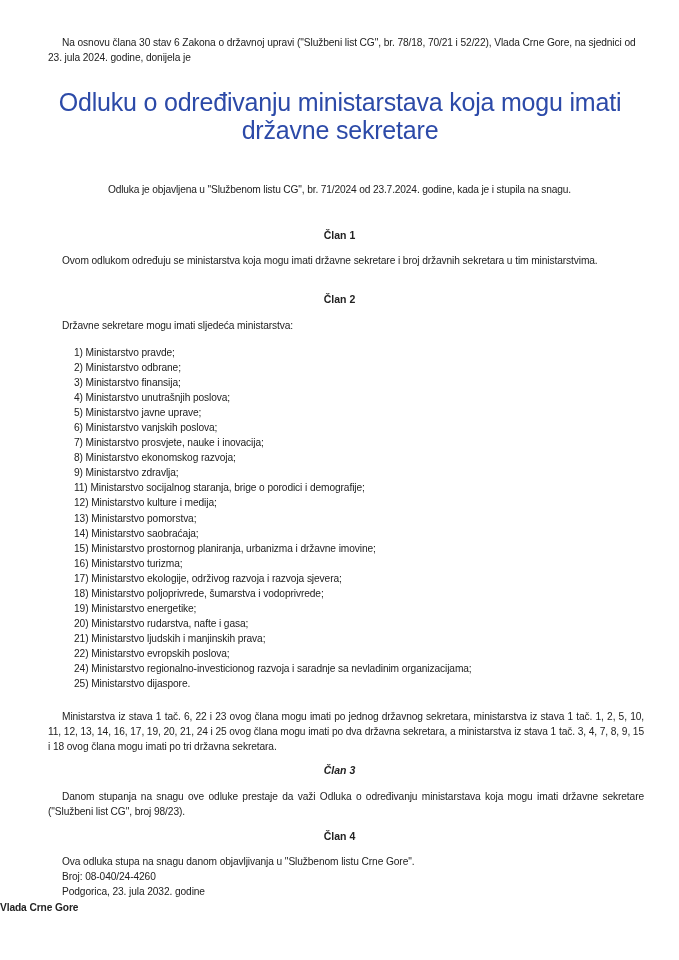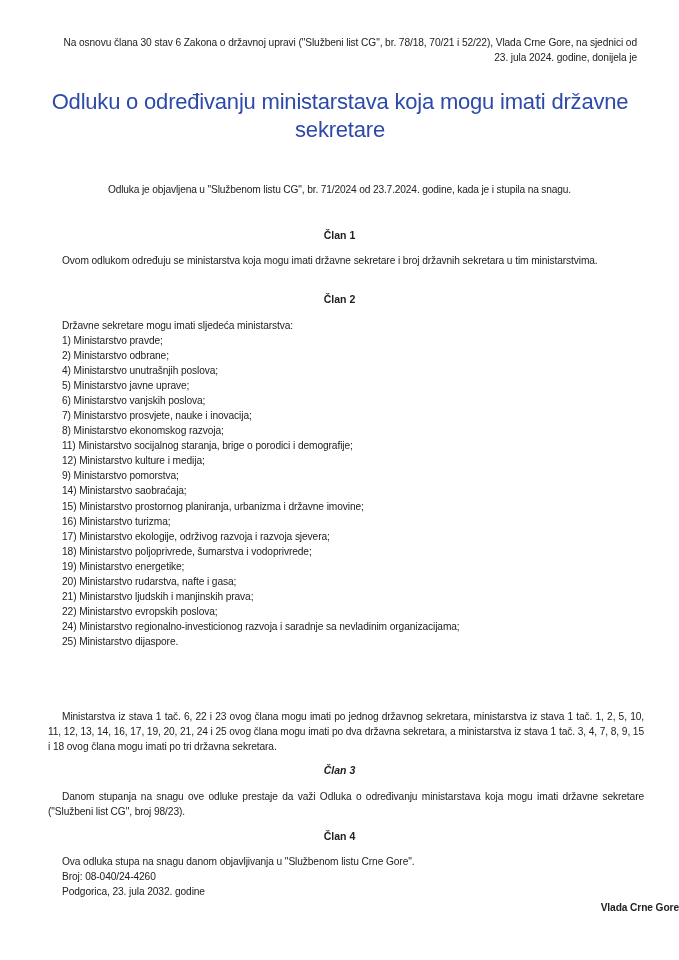--- a/index.html
+++ b/index.html
@@ -5,49 +5,49 @@
     html, body { margin: 0; padding: 0; background: #ffffff; }
     body {
       width: 679px; height: 960px; overflow: hidden;
       font-family: "Liberation Sans", sans-serif;
       color: #222222;
       font-size: 10.2px;
       position: relative;
     }
     .page { position: absolute; left: 0; top: 0; width: 679px; height: 960px; }
     .preamble {
-      position: absolute; left: 41px; top: 35px; width: 596px;
-      line-height: 15px; text-indent: 14px; letter-spacing: -0.1px; text-align: right;
+      position: absolute; left: 48px; top: 35px; width: 596px;
+      line-height: 15px; text-indent: 14px; letter-spacing: -0.1px;
     }
     .title {
       position: absolute; left: 40px; top: 88px; width: 600px;
       text-align: center; color: #2c4aa8;
-      font-size: 22px; line-height: 28px; letter-spacing: -0.2px;
+      font-size: 25px; line-height: 28px; letter-spacing: -0.2px;
     }
     .published {
       position: absolute; left: 0; top: 182px; width: 679px;
       text-align: center; line-height: 15px; letter-spacing: -0.15px;
     }
     .art-heading {
       position: absolute; left: 0; width: 679px; text-align: center;
       font-weight: bold; font-size: 10.5px; line-height: 15px;
     }
     .para {
       position: absolute; left: 48px; width: 596px;
       line-height: 15px; text-indent: 14px; text-align: justify; letter-spacing: -0.1px;
     }
     .list-intro { position: absolute; left: 62px; top: 318px; line-height: 15px; letter-spacing: -0.1px; }
     .list {
-      position: absolute; left: 62px; top: 333px; margin: 0; padding: 0; list-style: none;
+      position: absolute; left: 62px; top: 333px; margin: 12px; padding: 0; list-style: none;
     }
     .list li { line-height: 15.05px; letter-spacing: -0.1px; white-space: nowrap; }
     .closing { position: absolute; left: 62px; top: 854px; line-height: 15px; letter-spacing: -0.1px; }
     .closing div { white-space: nowrap; }
     .signature {
-      position: absolute; left: 0; top: 900px; width: 679px; text-align: right;
+      position: absolute; left: 0; top: 900px; width: 679px; text-align: left;
       font-weight: bold; line-height: 15px; letter-spacing: -0.1px;
     }
   </style>
 </head>
 <body>
 
 <div class="page">
 
   <div class="preamble">Na osnovu člana 30 stav 6 Zakona o državnoj upravi ("Službeni list CG", br. 78/18, 70/21 i 52/22), Vlada Crne Gore, na sjednici od 23. jula 2024. godine, donijela je</div>
 
@@ -56,28 +56,30 @@
   <div class="published">Odluka je objavljena u "Službenom listu CG", br. 71/2024 od 23.7.2024. godine, kada je i stupila na snagu.</div>
 
   <div class="art-heading" style="top:228px;">Član 1</div>
   <div class="para" style="top:253px;">Ovom odlukom određuju se ministarstva koja mogu imati državne sekretare i broj državnih sekretara u tim ministarstvima.</div>
 
   <div class="art-heading" style="top:292px;">Član 2</div>
   <div class="list-intro">Državne sekretare mogu imati sljedeća ministarstva:</div>
   <ul class="list">
     <li>1) Ministarstvo pravde;</li>
     <li>2) Ministarstvo odbrane;</li>
+    <li>3) Ministarstvo finansija;</li>
     <li>4) Ministarstvo unutrašnjih poslova;</li>
     <li>5) Ministarstvo javne uprave;</li>
     <li>6) Ministarstvo vanjskih poslova;</li>
     <li>7) Ministarstvo prosvjete, nauke i inovacija;</li>
     <li>8) Ministarstvo ekonomskog razvoja;</li>
+    <li>9) Ministarstvo zdravlja;</li>
     <li>11) Ministarstvo socijalnog staranja, brige o porodici i demografije;</li>
     <li>12) Ministarstvo kulture i medija;</li>
-    <li>9) Ministarstvo pomorstva;</li>
+    <li>13) Ministarstvo pomorstva;</li>
     <li>14) Ministarstvo saobraćaja;</li>
     <li>15) Ministarstvo prostornog planiranja, urbanizma i državne imovine;</li>
     <li>16) Ministarstvo turizma;</li>
     <li>17) Ministarstvo ekologije, održivog razvoja i razvoja sjevera;</li>
     <li>18) Ministarstvo poljoprivrede, šumarstva i vodoprivrede;</li>
     <li>19) Ministarstvo energetike;</li>
     <li>20) Ministarstvo rudarstva, nafte i gasa;</li>
     <li>21) Ministarstvo ljudskih i manjinskih prava;</li>
     <li>22) Ministarstvo evropskih poslova;</li>
     <li>24) Ministarstvo regionalno-investicionog razvoja i saradnje sa nevladinim organizacijama;</li>

